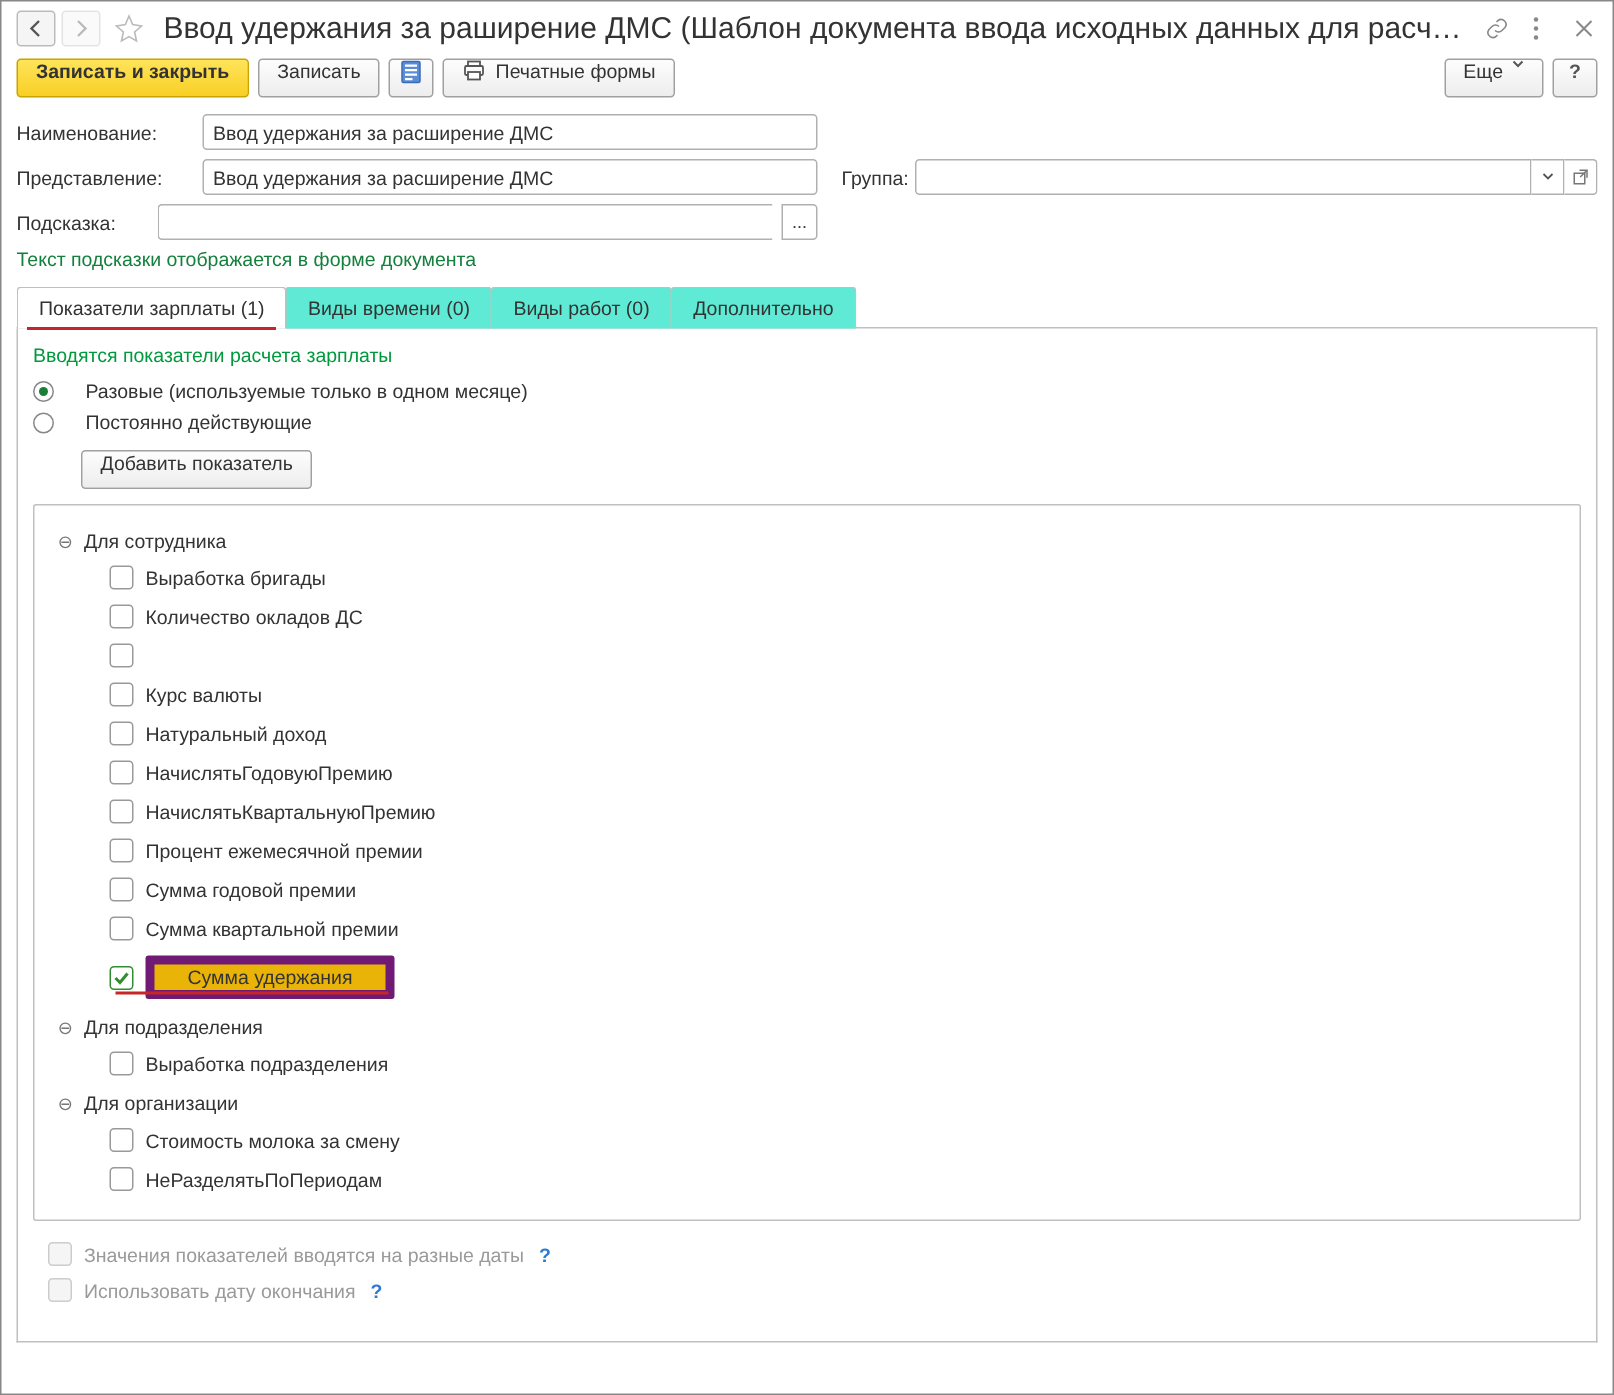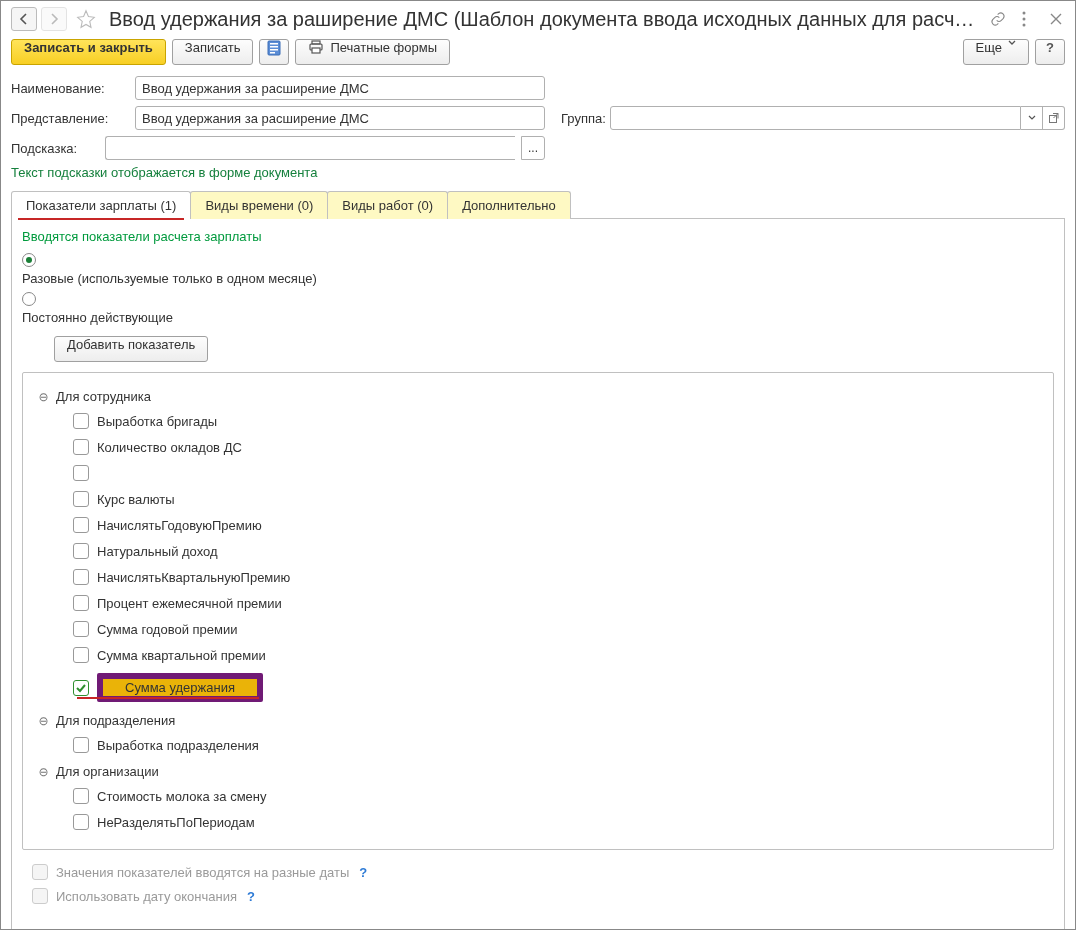--- a/index.html
+++ b/index.html
@@ -104,21 +104,21 @@
     border-bottom:1px solid #c0c0c0;
     margin: 0 10px;
     align-items: flex-end;
   }
   .tab {
     padding: 6px 14px;
     border:1px solid #c0c0c0;
     border-bottom:none;
     margin-right:-1px;
     border-radius:3px 3px 0 0;
-    background:#fef9c3;
+    background:#5eead4;
     cursor:pointer;
     font-size:13px;
     color:#333;
     position:relative;
     top:1px;
   }
   .tab.active {
     background:#fff;
     z-index:2;
   }
@@ -128,21 +128,21 @@
     height:2px;
     background:#c72626;
   }
   .tab-body {
     border:1px solid #c0c0c0;
     border-top:none;
     margin: 0 10px 10px 10px;
     padding: 10px 10px 12px 10px;
   }
   .green-heading { color:#009a3d; font-size:13px; margin-bottom:6px; }
-  .radio-row { display:flex; align-items:flex-start; gap:4px; padding:3px 0; cursor:pointer;flex-direction:column;}
+  .radio-row { display:flex; align-items:center; gap:21px; padding:3px 0; cursor:pointer;}
   .radio-outer { width:14px; height:14px; border:1px solid #888; border-radius:50%; display:flex; align-items:center; justify-content:center; }
   .radio-inner { width:6px; height:6px; border-radius:50%; background:#1a7f37; }
   .tree-box {
     border:1px solid #c0c0c0;
     border-radius:2px;
     margin-top:10px;
     padding:10px 8px 14px 8px;
     background:#fff;
   }
   .tree-group-label { display:flex; align-items:center; gap:6px; padding:6px 0 4px 6px; color:#333;}
@@ -340,25 +340,25 @@
       </div>
     <div class="tree-item">
         <div class="chk"></div>
       </div>
     <div class="tree-item">
         <div class="chk"></div>
         <span class="item-label">Курс валюты</span>
       </div>
     <div class="tree-item">
         <div class="chk"></div>
+        <span class="item-label">Натуральный доход</span>
+      </div>
+    <div class="tree-item">
+        <div class="chk"></div>
         <span class="item-label">НачислятьГодовуюПремию</span>
-      </div>
-    <div class="tree-item">
-        <div class="chk"></div>
-        <span class="item-label">Натуральный доход</span>
       </div>
     <div class="tree-item">
         <div class="chk"></div>
         <span class="item-label">НачислятьКвартальнуюПремию</span>
       </div>
     <div class="tree-item">
         <div class="chk"></div>
         <span class="item-label">Процент ежемесячной премии</span>
       </div>
     <div class="tree-item">

